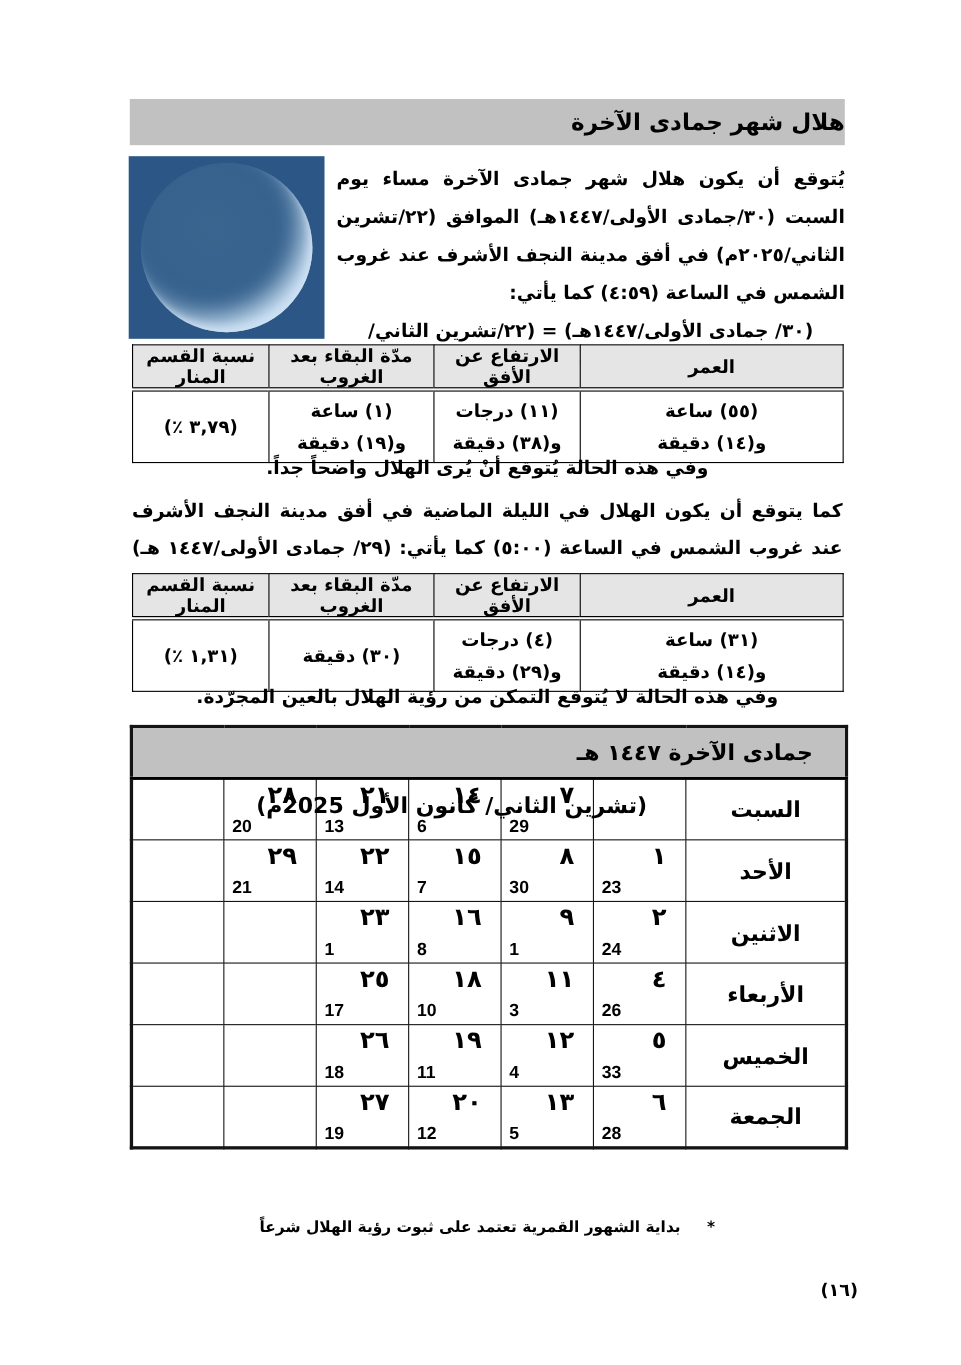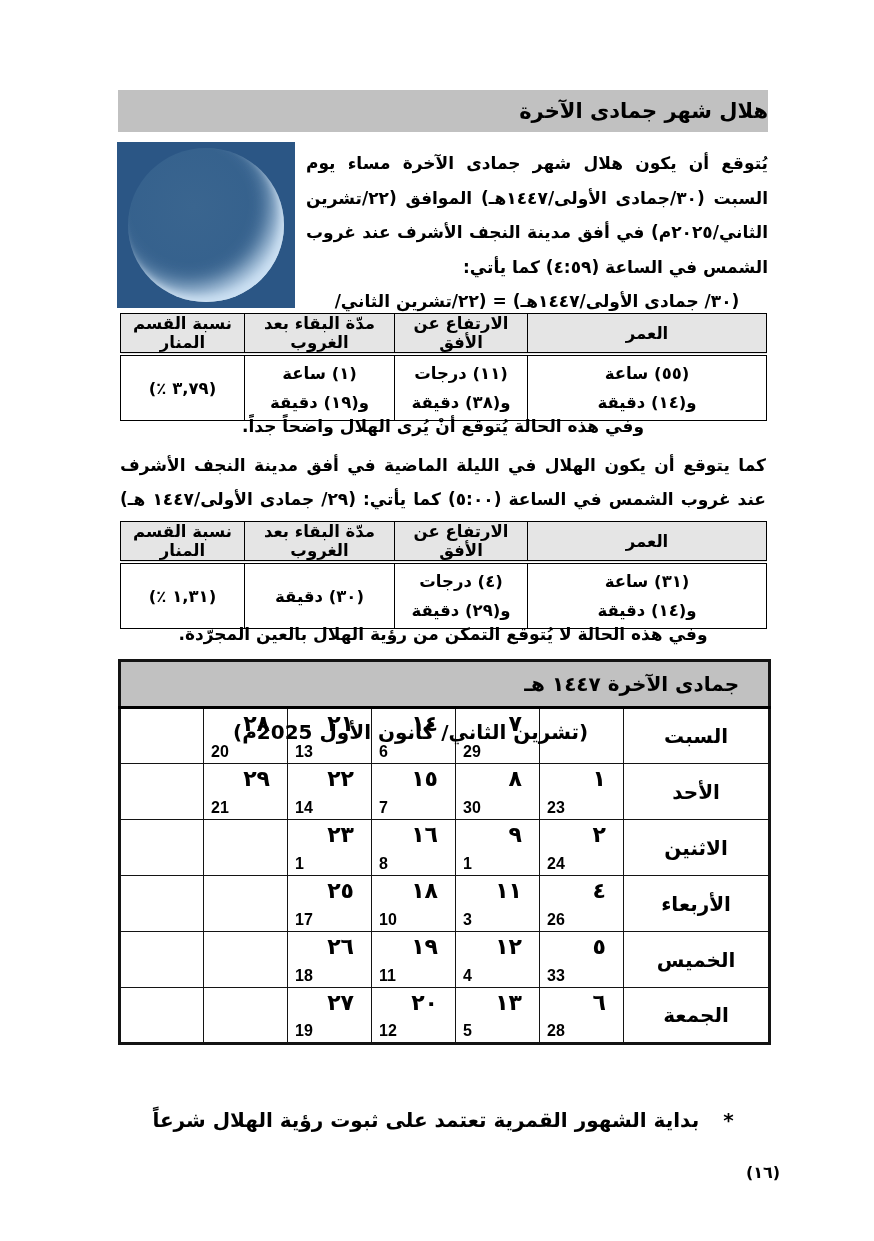--- a/index.html
+++ b/index.html
@@ -71,21 +71,21 @@
   .date-cell { position:relative; vertical-align:top; height:56px; }
   .calendar tbody tr { height:56px; }
   .hijri { text-align:right; padding:4px 17px 0 0; font-size:22px; line-height:22px; }
   .greg {
     position:absolute; left:7px; bottom:2px; direction:ltr;
     font-family:"Liberation Sans", sans-serif; font-weight:bold; font-size:16px;
   }
   
   .footnote {
     position:absolute; left:118px; top:1108px; width:650px;
-    text-align:center; font-size:20px; font-weight:bold;
+    text-align:center; font-size:14px; font-weight:bold;
   }
   .fn-marker { margin-left:24px; }
   .page-number {
     position:absolute; left:733px; top:1163px; width:60px;
     text-align:center; font-size:16px; font-weight:bold;
   }
 </style>
 </head>
 <body>
 

